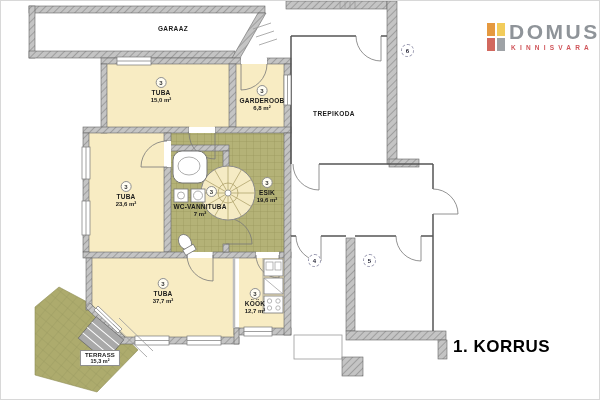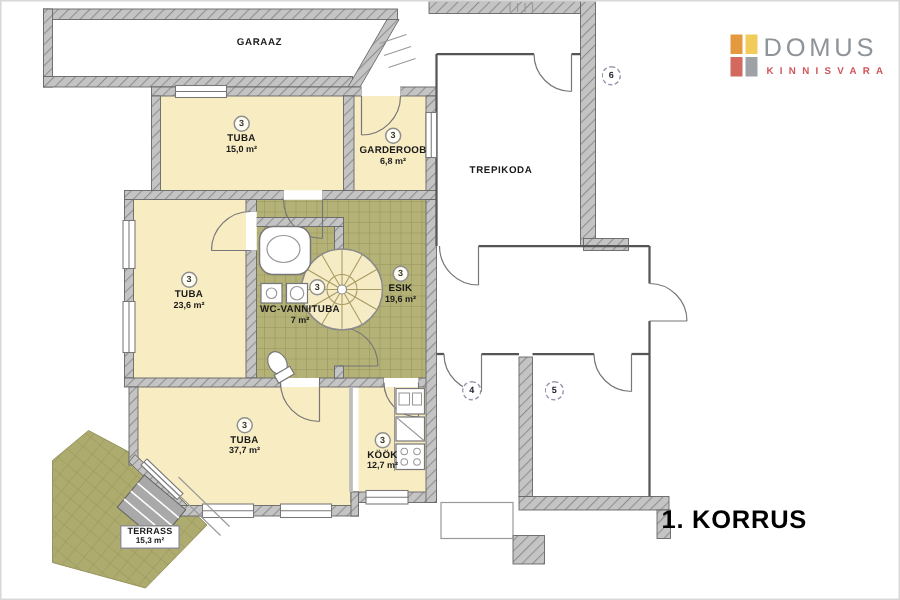--- a/index.html
+++ b/index.html
@@ -27,30 +27,30 @@
     background:#fff;display:flex;align-items:center;justify-content:center;
     font-size:6px;font-weight:bold;color:#223;z-index:6;box-sizing:border-box;
   }
   #terrace-label{
     position:absolute;left:99px;top:349px;transform:translateX(-50%);
     background:#fff;border:1px solid #8f8f8f;padding:1px 4px;z-index:6;text-align:center;
   }
   #terrace-label .rname{font-size:6px;}
   #terrace-label .rarea{font-size:5.5px;}
   #floor-title{
-    position:absolute;left:440px;top:336px;font-size:17px;font-weight:bold;color:#000;
+    position:absolute;left:452px;top:336px;font-size:17px;font-weight:bold;color:#000;
     letter-spacing:.5px;z-index:6;
   }
   #logo{position:absolute;left:486px;top:20px;display:flex;align-items:flex-start;gap:4px;z-index:6;}
   #logo-icon{display:grid;grid-template-columns:8px 8px;grid-template-rows:13px 13px;gap:2px;margin-top:2px;}
   #logo-icon span{display:block;}
   .sq-tl{background:#E5993F;} .sq-tr{background:#F2CC5B;}
   .sq-bl{background:#D2685E;} .sq-br{background:#9EA2A6;}
   #logo-text{display:flex;flex-direction:column;}
-  #logo-title{font-size:17px;line-height:21px;color:#8F9499;letter-spacing:2.5px;font-weight:400;}
+  #logo-title{font-size:21px;line-height:21px;color:#8F9499;letter-spacing:2.5px;font-weight:700;}
   #logo-subtitle{font-size:6.5px;color:#D0555A;letter-spacing:4.2px;font-weight:bold;margin-top:2px;margin-left:2px;}
 </style>
 </head>
 <body>
 
 <div id="stage">
 
   <svg width="600" height="400" viewBox="0 0 600 400" aria-hidden="true">
     <defs>
       <pattern id="hatch" width="5" height="5" patternUnits="userSpaceOnUse" patternTransform="rotate(45)">

